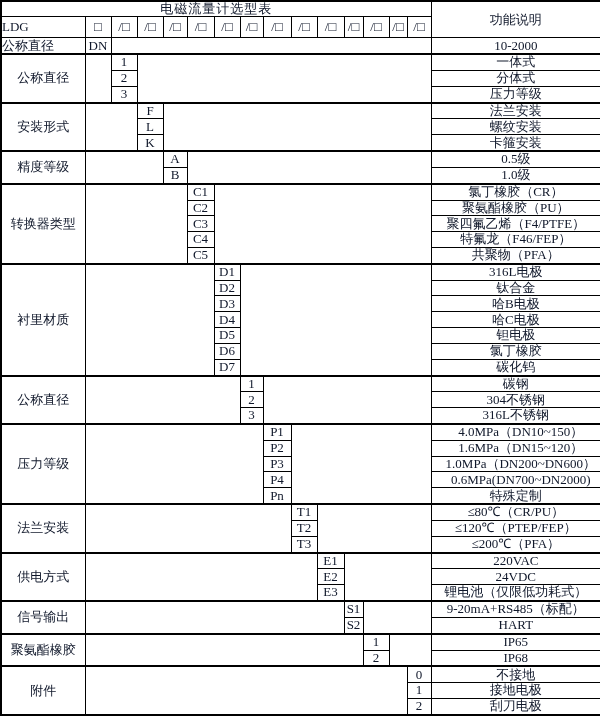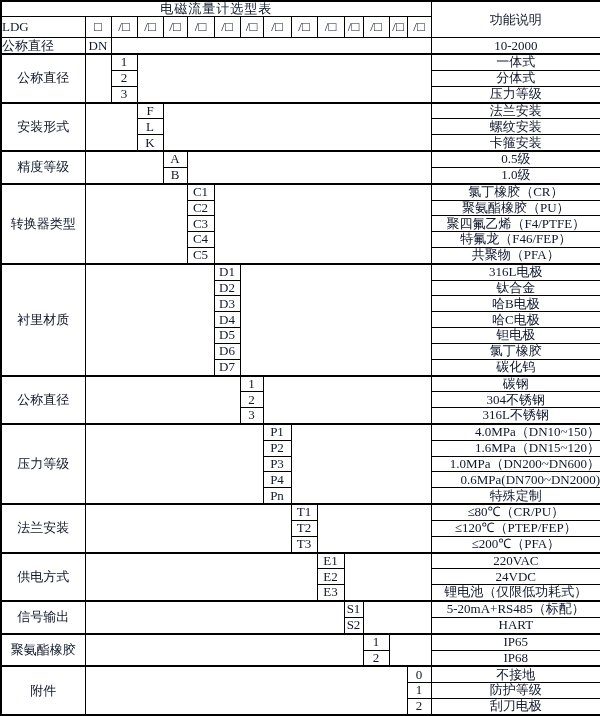--- a/index.html
+++ b/index.html
@@ -16,21 +16,21 @@
     font-size:13px; line-height:1.1; text-align:center; vertical-align:middle;
   }
   tr.sb > td { border-top:2px solid #000; }        
   td.title-cell { font-size:14px; letter-spacing:1px; }
   td.head { font-size:14px;margin-left:40px; }
   td.lab  { font-size:13px; }
   td.lab.left { text-align:left; }
   td.code { font-size:12px; }
   td.slot { font-size:12px; }
   td.val  { font-size:13px; }
-  td.val.vleft { text-align:right; padding-left:10px; }
+  td.val.vleft { text-align:center; padding-left:10px; }
   tr.r-title { height:15px; }
   tr.r-ldg   { height:21px; }
 </style>
 </head>
 <body>
 
 <div id="page">
 <table class="sel">
   <colgroup>
     <col style="width:84px">
@@ -252,21 +252,21 @@
   <tr>
     <td class="code">E3</td>
     <td class="val">锂电池（仅限低功耗式）</td>
   </tr>
 
   <tr class="sb">
     <td class="lab" rowspan="2">信号输出</td>
     <td class="empty" rowspan="2" colspan="10"></td>
     <td class="code">S1</td>
     <td class="empty" rowspan="2" colspan="3"></td>
-    <td class="val">5-20mA+RS485（标配）</td>
+    <td class="val">9-20mA+RS485（标配）</td>
   </tr>
   <tr>
     <td class="code">S2</td>
     <td class="val">HART</td>
   </tr>
 
   <tr class="sb">
     <td class="lab" rowspan="2">聚氨酯橡胶</td>
     <td class="empty" rowspan="2" colspan="11"></td>
     <td class="code">1</td>
@@ -279,21 +279,21 @@
   </tr>
 
   <tr class="sb">
     <td class="lab" rowspan="3">附件</td>
     <td class="empty" rowspan="3" colspan="13"></td>
     <td class="code">0</td>
     <td class="val">不接地</td>
   </tr>
   <tr>
     <td class="code">1</td>
-    <td class="val">防护等级</td>
+    <td class="val">接地电极</td>
   </tr>
   <tr>
     <td class="code">2</td>
     <td class="val">刮刀电极</td>
   </tr>
 </tbody>
     </table>
 </div>
 
 </body></html>

